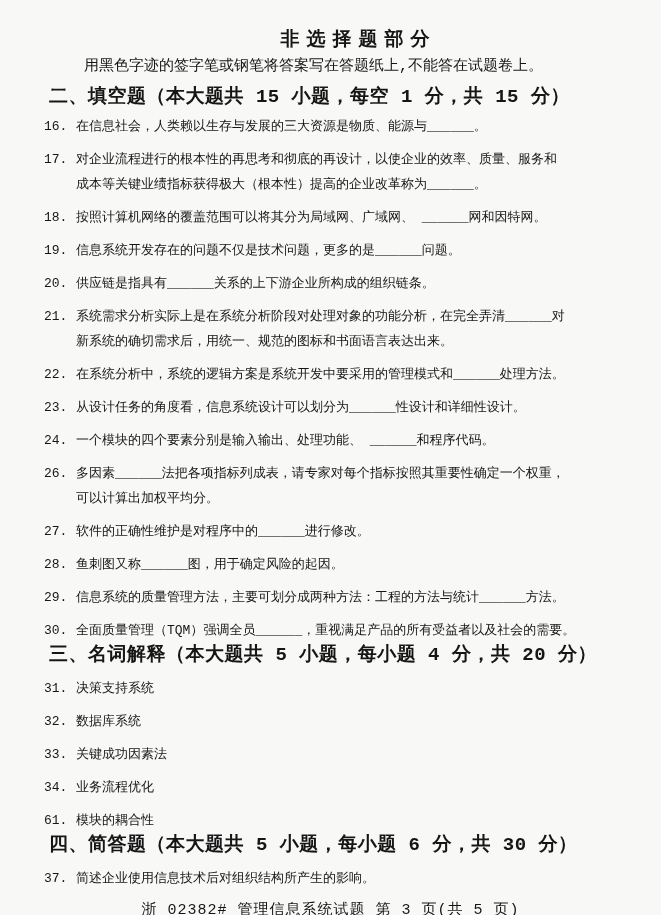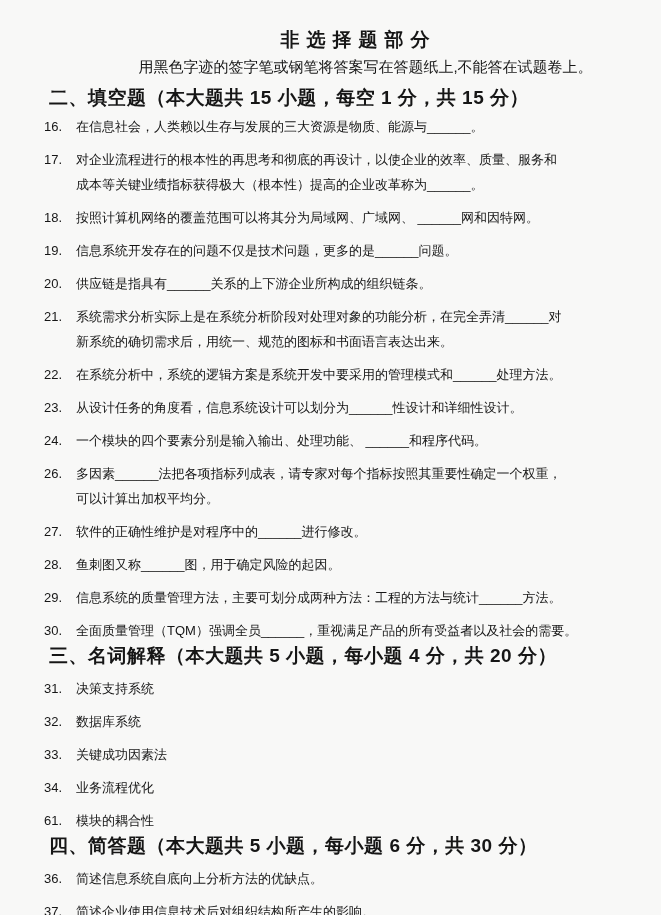--- a/index.html
+++ b/index.html
@@ -4,21 +4,21 @@
 <style>
   html, body { margin: 0; padding: 0; }
   body { background: #e9e9e9; }
   .page {
     position: relative;
     width: 661px;
     height: 915px;
     margin: 0 auto;
     background: #f8f8f7;
     color: #161616;
-    font-family: Liberation Sans, sans-serif;
+    font-family: Liberation Mono, monospace;
     overflow: hidden;
     box-sizing: border-box;
   }
   .title {
     margin: 0;
     padding-top: 26px;
     padding-left: 56px;
     font-size: 19px;
     font-weight: 700;
     letter-spacing: 7px;
@@ -29,21 +29,20 @@
     margin: 13px 0 0 40px;
     font-size: 15px;
     font-weight: 700;
     line-height: 25px;
     letter-spacing: 1px;
   }
   .notice-text {
     margin: 0 14px 0 84px;
     font-size: 15px;
     line-height: 25px;
-    text-align: center;
   }
   .section-heading {
     margin: 0 14px 0 49px;
     font-size: 19px;
     font-weight: 700;
     line-height: 25px;
     letter-spacing: 0.5px;
   }
   .section-heading.first { margin-top: 6px; }
   .q {
@@ -100,18 +99,17 @@
   <div class="section-heading">三、名词解释（本大题共 5 小题，每小题 4 分，共 20 分）</div>
 
   <p class="q"><span class="qnum">31.</span><span class="qtext">决策支持系统</span></p>
   <p class="q"><span class="qnum">32.</span><span class="qtext">数据库系统</span></p>
   <p class="q"><span class="qnum">33.</span><span class="qtext">关键成功因素法</span></p>
   <p class="q"><span class="qnum">34.</span><span class="qtext">业务流程优化</span></p>
   <p class="q"><span class="qnum">61.</span><span class="qtext">模块的耦合性</span></p>
 
   <div class="section-heading">四、简答题（本大题共 5 小题，每小题 6 分，共 30 分）</div>
 
-  <p class="q"><span class="qnum">36.</span><span class="qtext">简述信息系统自底向上分析方法的优缺点。</span></p>
   <p class="q"><span class="qnum">37.</span><span class="qtext">简述企业使用信息技术后对组织结构所产生的影响。</span></p>
 
   <div class="footer">浙 02382# 管理信息系统试题 第 3 页(共 5 页)</div>
 
 </div>
 
 </body></html>

